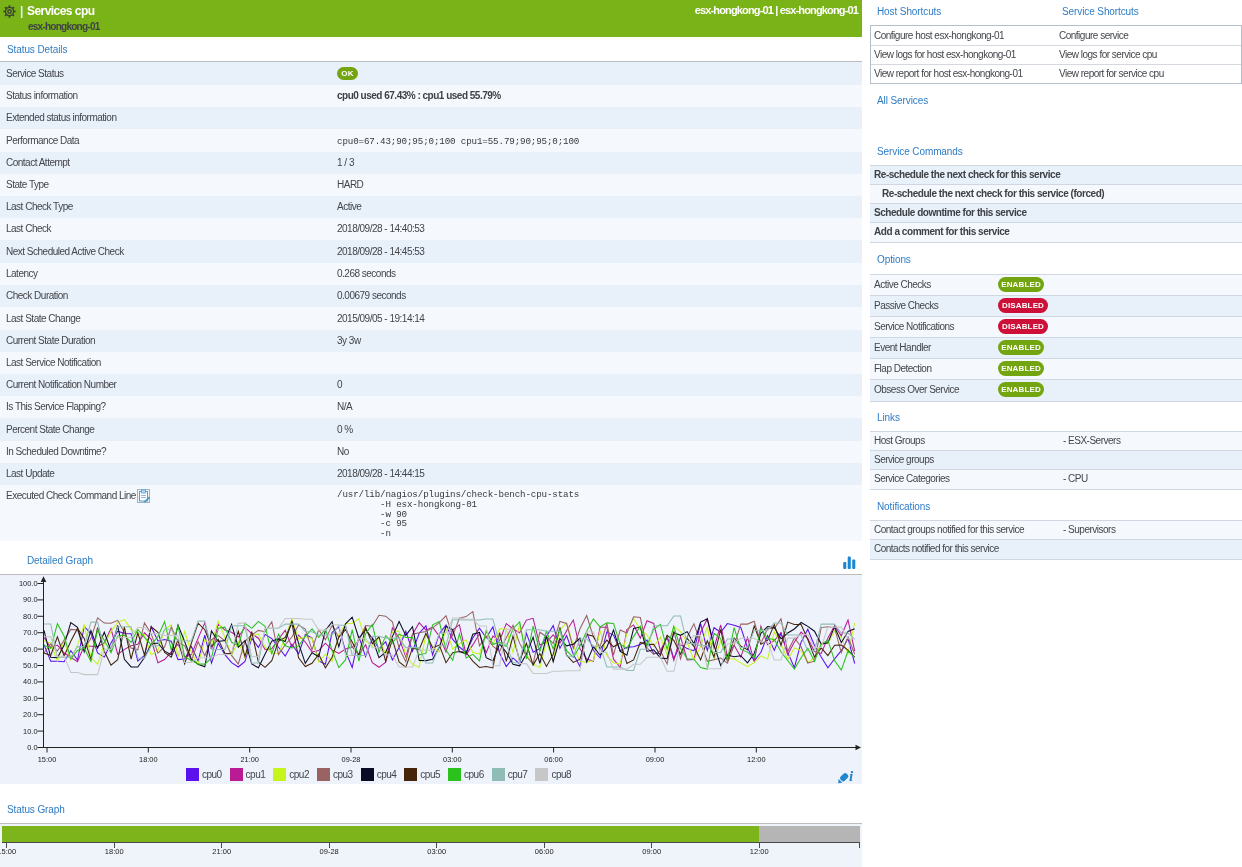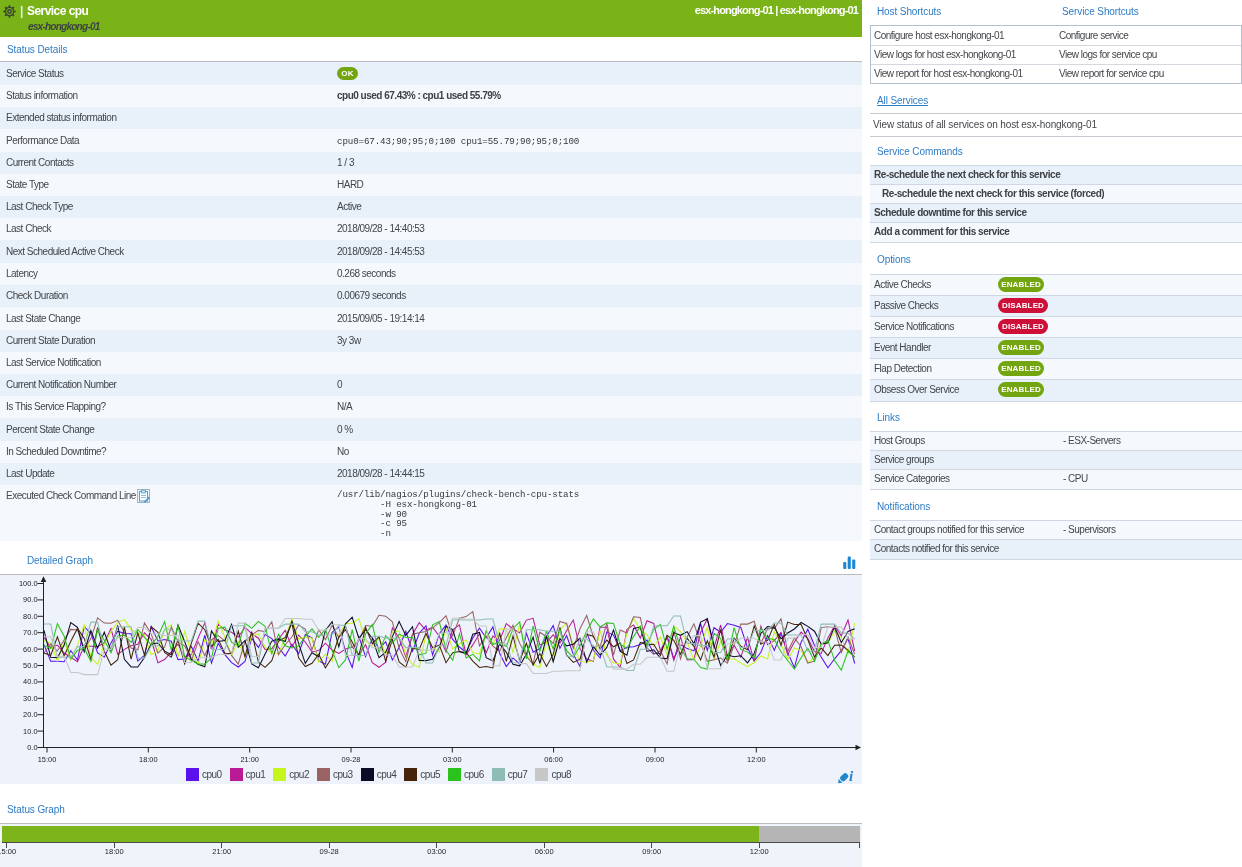--- a/index.html
+++ b/index.html
@@ -18,38 +18,38 @@
 <svg class="a" style="left:3px;top:5px" width="13" height="13" viewBox="0 0 13 13">
 <g fill="none" stroke="#3a4334" stroke-width="1.4">
 <circle cx="6.5" cy="6.5" r="4.1"></circle>
 <circle cx="6.5" cy="6.5" r="1.7"></circle>
 </g>
 <g stroke="#3a4334" stroke-width="1.7">
 <path d="M6.5 0.3 L6.5 2 M6.5 11 L6.5 12.7 M0.3 6.5 L2 6.5 M11 6.5 L12.7 6.5 M2.1 2.1 L3.3 3.3 M9.7 9.7 L10.9 10.9 M10.9 2.1 L9.7 3.3 M3.3 9.7 L2.1 10.9"></path>
 </g>
     </svg>
 <div class="a" style="left:20px;top:4px;font-size:12px;font-weight:bold;color:#d9f2f2;">|</div>
-<div class="a" style="left:27px;top:4px;font-size:12px;font-weight:bold;letter-spacing:-0.55px;color:#fff;">Service cpu</div>
-<div class="a" style="left:28px;top:21px;font-size:10px;font-weight:bold;letter-spacing:-0.75px;color:#3d4342;font-style:italic;">esx-hongkong-01</div>
+<div class="a" style="left:27px;top:4px;font-size:12px;font-weight:bold;letter-spacing:-0.55px;color:#fff;">Services cpu</div>
+<div class="a" style="left:28px;top:21px;font-size:10px;font-weight:bold;letter-spacing:-0.75px;color:#3d4342;">esx-hongkong-01</div>
 <div class="a" style="left:0;top:4px;width:858px;text-align:right;font-size:11px;font-weight:bold;letter-spacing:-0.85px;color:#fff;">esx-hongkong-01 | esx-hongkong-01</div>
 <div class="a hd" style="left:7px;top:44px;">Status Details</div>
 <div class="a" style="left:0;top:61px;width:862px;height:1px;background:#b9bdc2;"></div>
 <div class="a" style="left:0;top:62px;width:862px;height:23px;background:#e8f0fa;"></div>
 <div class="a t" style="left:6px;top:62px;height:23px;line-height:23px;">Service Status</div>
 <div class="pill" style="left:337px;top:67px;width:21px;height:13px;line-height:13px;background:#73a511;">OK</div>
 <div class="a" style="left:0;top:85px;width:862px;height:22px;background:#f5f9fd;"></div>
 <div class="a t" style="left:6px;top:85px;height:22px;line-height:22px;">Status information</div>
 <div class="a t" style="left:337px;top:85px;height:22px;line-height:22px;"><span class="b">cpu0 used 67.43% : cpu1 used 55.79%</span></div>
 <div class="a" style="left:0;top:107px;width:862px;height:22px;background:#e8f0fa;"></div>
 <div class="a t" style="left:6px;top:107px;height:22px;line-height:22px;">Extended status information</div>
 <div class="a" style="left:0;top:129px;width:862px;height:23px;background:#f5f9fd;"></div>
 <div class="a t" style="left:6px;top:129px;height:23px;line-height:23px;">Performance Data</div>
 <div class="a t" style="left:337px;top:129px;height:23px;line-height:23px;"><span class="m">cpu0=67.43;90;95;0;100 cpu1=55.79;90;95;0;100</span></div>
 <div class="a" style="left:0;top:152px;width:862px;height:22px;background:#e8f0fa;"></div>
-<div class="a t" style="left:6px;top:152px;height:22px;line-height:22px;">Current Contacts</div>
+<div class="a t" style="left:6px;top:152px;height:22px;line-height:22px;">Contact Attempt</div>
 <div class="a t" style="left:337px;top:152px;height:22px;line-height:22px;">1 / 3</div>
 <div class="a" style="left:0;top:174px;width:862px;height:22px;background:#f5f9fd;"></div>
 <div class="a t" style="left:6px;top:174px;height:22px;line-height:22px;">State Type</div>
 <div class="a t" style="left:337px;top:174px;height:22px;line-height:22px;">HARD</div>
 <div class="a" style="left:0;top:196px;width:862px;height:22px;background:#e8f0fa;"></div>
 <div class="a t" style="left:6px;top:196px;height:22px;line-height:22px;">Last Check Type</div>
 <div class="a t" style="left:337px;top:196px;height:22px;line-height:22px;">Active</div>
 <div class="a" style="left:0;top:218px;width:862px;height:22px;background:#f5f9fd;"></div>
 <div class="a t" style="left:6px;top:218px;height:22px;line-height:22px;">Last Check</div>
 <div class="a t" style="left:337px;top:218px;height:22px;line-height:22px;">2018/09/28 - 14:40:53</div>
@@ -103,22 +103,21 @@
 <div class="a hd" style="left:1062px;top:6px;">Service Shortcuts</div>
 <div class="a" style="left:870px;top:25px;width:370px;height:57px;border:1px solid #b3bfca;background:#fff;"></div>
 <div class="a t" style="left:874px;top:26px;height:19px;line-height:19px;">Configure host esx-hongkong-01</div>
 <div class="a t" style="left:1059px;top:26px;height:19px;line-height:19px;">Configure service</div>
 <div class="a" style="left:871px;top:45px;width:370px;height:1px;background:#d3d9df;"></div>
 <div class="a t" style="left:874px;top:45px;height:19px;line-height:19px;">View logs for host esx-hongkong-01</div>
 <div class="a t" style="left:1059px;top:45px;height:19px;line-height:19px;">View logs for service cpu</div>
 <div class="a" style="left:871px;top:64px;width:370px;height:1px;background:#d3d9df;"></div>
 <div class="a t" style="left:874px;top:64px;height:19px;line-height:19px;">View report for host esx-hongkong-01</div>
 <div class="a t" style="left:1059px;top:64px;height:19px;line-height:19px;">View report for service cpu</div>
-<div class="a hd" style="left:877px;top:95px;text-decoration:underline;">All Services</div>
-<div class="a t" style="left:870px;top:113px;width:372px;height:22px;border-top:1px solid #c6ccd2;border-bottom:1px solid #c6ccd2;line-height:22px;"><span style="margin-left:3px;letter-spacing:-0.12px;">View status of all services on host esx-hongkong-01</span></div>
+<div class="a hd" style="left:877px;top:95px;">All Services</div>
 <div class="a hd" style="left:877px;top:146px;">Service Commands</div>
 <div class="a" style="left:870px;top:165px;width:372px;height:19px;background:#e8f0fa;border-top:1px solid #cfd8e2;"></div>
 <div class="a t b" style="left:874px;top:165px;height:19px;line-height:19px;letter-spacing:-0.45px;">Re-schedule the next check for this service</div>
 <div class="a" style="left:870px;top:184px;width:372px;height:19px;background:#f5f9fd;border-top:1px solid #cfd8e2;"></div>
 <div class="a t b" style="left:874px;top:184px;height:19px;line-height:19px;letter-spacing:-0.45px;margin-left:8px;">Re-schedule the next check for this service (forced)</div>
 <div class="a" style="left:870px;top:203px;width:372px;height:19px;background:#e8f0fa;border-top:1px solid #cfd8e2;"></div>
 <div class="a t b" style="left:874px;top:203px;height:19px;line-height:19px;letter-spacing:-0.45px;">Schedule downtime for this service</div>
 <div class="a" style="left:870px;top:222px;width:372px;height:19px;background:#f5f9fd;border-top:1px solid #cfd8e2;border-bottom:1px solid #cfd8e2;"></div>
 <div class="a t b" style="left:874px;top:222px;height:19px;line-height:19px;letter-spacing:-0.45px;">Add a comment for this service</div>
 <div class="a hd" style="left:877px;top:254px;">Options</div>

